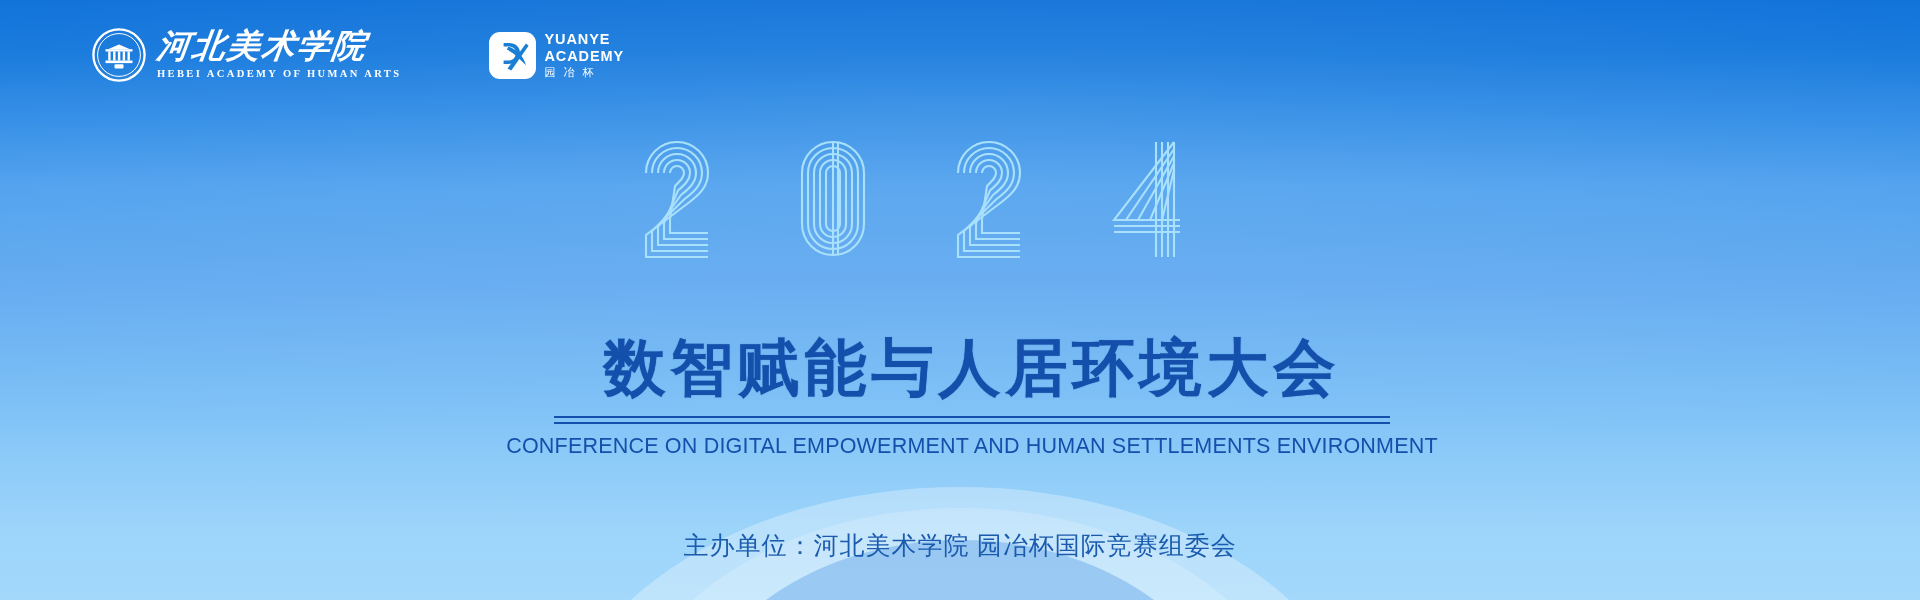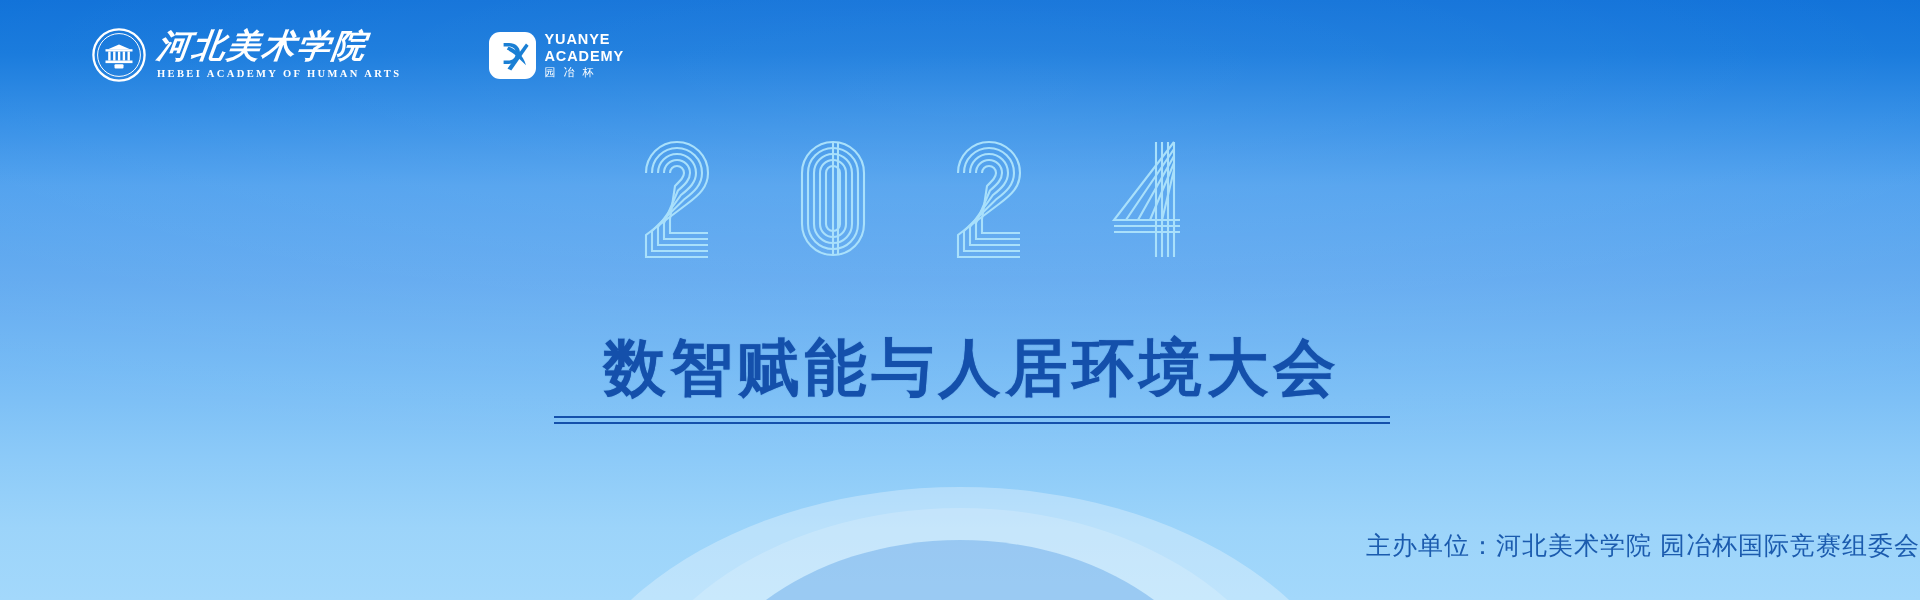--- a/index.html
+++ b/index.html
@@ -108,23 +108,23 @@
   .rule + .rule{margin-top:4px;}
   .title-en{
     margin-top:10px;
     color:#1450ab;font-weight:400;
     font-size:21.5px;letter-spacing:.2px;white-space:nowrap;
     font-family:"Liberation Sans","DejaVu Sans",sans-serif;
   }
 
   
   .hosts{
-    position:absolute;left:0;right:0;top:529px;text-align:right;
+    position:absolute;left:0;right:0;top:529px;text-align:center;
     color:#1b5bae;font-size:25px;letter-spacing:1px;
-    font-family:Liberation Sans, sans-serif;
+    font-family:Liberation Serif, serif;
     white-space:nowrap;
   }
 </style>
 </head>
 <body>
 
 <div class="banner">
 
   <div class="sheen"></div>
 
@@ -228,17 +228,18 @@
       </g>
     </svg>
   </div>
 
   <div class="headline">
     <div class="title-cn">数智赋能与人居环境大会</div>
     <div class="rules">
       <div class="rule"></div>
       <div class="rule"></div>
     </div>
+    <div class="title-en">CONFERENCE ON DIGITAL EMPOWERMENT AND HUMAN SETTLEMENTS ENVIRONMENT</div>
   </div>
 
   <div class="hosts">主办单位：河北美术学院  园冶杯国际竞赛组委会</div>
 
 </div>
 
 </body></html>

